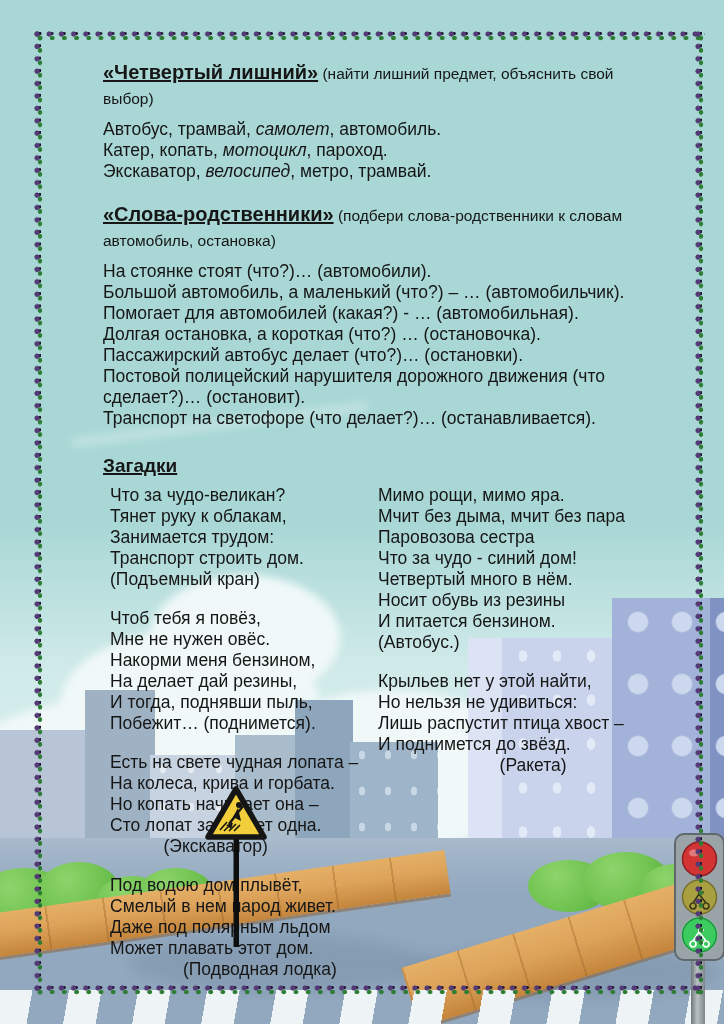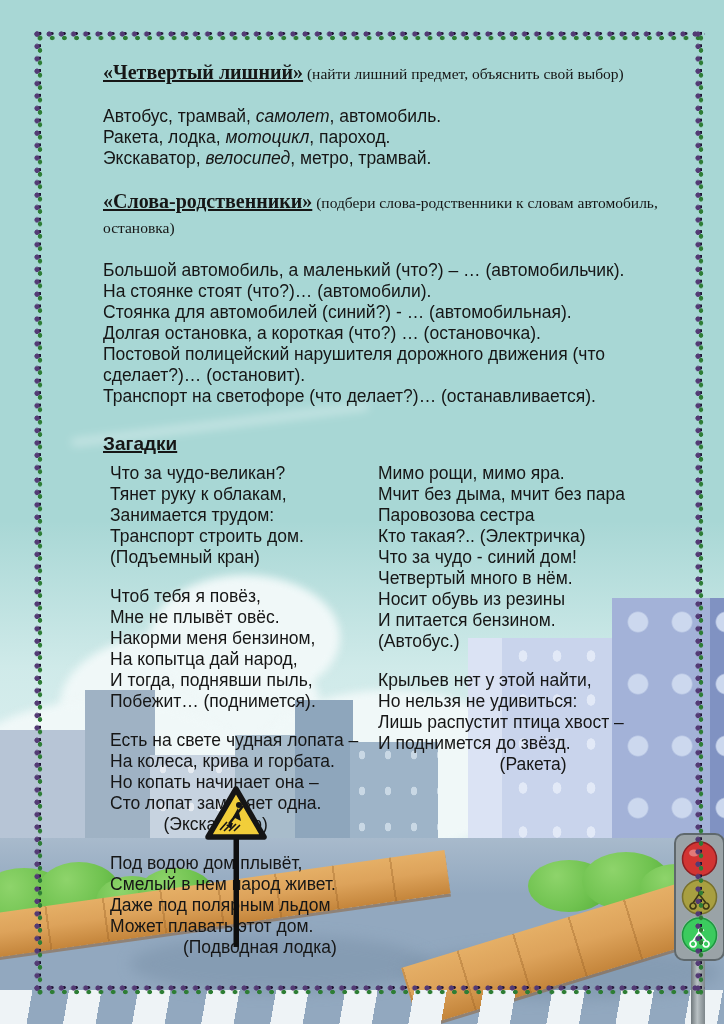--- a/index.html
+++ b/index.html
@@ -40,24 +40,24 @@
   .bstrip.v{top:30px;width:12px;height:966px;background-size:12px 12.4px;}
   .bstrip.top{top:30px;} .bstrip.bottom{top:984px;}
   .bstrip.left{left:33px;} .bstrip.right{left:694px;}
   
   .sign{left:205px;top:783px;width:62px;height:178px;z-index:5;}
   .tlight{left:674px;top:833px;width:54px;height:191px;z-index:5;}
   
   .content{position:absolute;left:0;top:0;width:724px;z-index:4;
     padding:60px 58px 0 103px;box-sizing:border-box;
     font-size:17.5px;line-height:21px;}
-  .sec-head{line-height:25px;font-family:Liberation Serif, serif;}
+  .sec-head{line-height:25px;}
   .h-title{font-weight:bold;font-size:20px;text-decoration:underline;text-decoration-thickness:2px;}
   .h-sub{font-size:15.5px;}
-  .lines{margin-top:20px;}
+  .lines{margin-top:8px;}
   .sec-relatives{margin-top:20px;}
   .sec-riddles{margin-top:24px;}
   .riddles-title{font-weight:bold;font-size:19px;text-decoration:underline;text-decoration-thickness:2px;line-height:26px;}
   .cols{display:flex;margin-top:6px;padding-left:7px;}
   .col-left{width:268px;flex:none;}
   .col-right{flex:1;}
   .riddle-para{margin-bottom:18px;}
   .it{font-style:italic;}
 </style>
 </head>
@@ -148,55 +148,56 @@
   <div class="bstrip v right"></div>
 
   <div class="content">
 
     <div class="sec">
       <div class="sec-head">
         <span class="h-title">«Четвертый лишний»</span><span class="h-sub"> (найти лишний предмет, объяснить свой выбор)</span>
       </div>
       <div class="lines">
           <div class="line"><span>Автобус, трамвай, </span><span class="it">самолет</span><span>, автомобиль.</span></div>
-          <div class="line"><span>Ракета, лодка, </span><span class="it">мотоцикл</span><span>, пароход.</span></div>
+          <div class="line"><span>Катер, копать, </span><span class="it">мотоцикл</span><span>, пароход.</span></div>
           <div class="line"><span>Экскаватор, </span><span class="it">велосипед</span><span>, метро, трамвай.</span></div>
         </div>
     </div>
 
     <div class="sec sec-relatives">
       <div class="sec-head">
         <span class="h-title">«Слова-родственники»</span><span class="h-sub"> (подбери слова-родственники к словам автомобиль, остановка)</span>
       </div>
       <div class="lines">
+          <div class="line"><span>На стоянке стоят (что?)… (автомобили).</span></div>
           <div class="line"><span>Большой автомобиль, а маленький (что?) – … (автомобильчик).</span></div>
-          <div class="line"><span>На стоянке стоят (что?)… (автомобили).</span></div>
-          <div class="line"><span>Стоянка для автомобилей (синий?) - … (автомобильная).</span></div>
+          <div class="line"><span>Помогает для автомобилей (какая?) - … (автомобильная).</span></div>
           <div class="line"><span>Долгая остановка, а короткая (что?) … (остановочка).</span></div>
+          <div class="line"><span>Пассажирский автобус делает (что?)… (остановки).</span></div>
           <div class="line"><span>Постовой полицейский нарушителя дорожного движения (что сделает?)… (остановит).</span></div>
           <div class="line"><span>Транспорт на светофоре (что делает?)… (останавливается).</span></div>
         </div>
     </div>
 
     <div class="sec sec-riddles">
       <div class="riddles-title">Загадки</div>
       <div class="cols">
         <div class="col-left" id="riddles-left">
             <div class="riddle-para">
               <div class="line"><span>Что за чудо-великан?</span></div>
               <div class="line"><span>Тянет руку к облакам,</span></div>
               <div class="line"><span>Занимается трудом:</span></div>
               <div class="line"><span>Транспорт строить дом.</span></div>
               <div class="line"><span>(Подъемный кран)</span></div>
             </div>
             <div class="riddle-para">
               <div class="line"><span>Чтоб тебя я повёз,</span></div>
-              <div class="line"><span>Мне не плывёт овёс.</span></div>
+              <div class="line"><span>Мне не нужен овёс.</span></div>
               <div class="line"><span>Накорми меня бензином,</span></div>
-              <div class="line"><span>На копытца дай народ,</span></div>
+              <div class="line"><span>На делает дай резины,</span></div>
               <div class="line"><span>И тогда, поднявши пыль,</span></div>
               <div class="line"><span>Побежит… (поднимется).</span></div>
             </div>
             <div class="riddle-para">
               <div class="line"><span>Есть на свете чудная лопата –</span></div>
               <div class="line"><span>На колеса, крива и горбата.</span></div>
               <div class="line"><span>Но копать начинает она –</span></div>
               <div class="line"><span>Сто лопат заменяет одна.</span></div>
               <div class="line"><span>&nbsp;&nbsp;&nbsp;&nbsp;&nbsp;&nbsp;&nbsp;&nbsp;&nbsp;&nbsp;&nbsp;(Экскаватор)</span></div>
             </div>
@@ -206,21 +207,20 @@
               <div class="line"><span>Даже под полярным льдом</span></div>
               <div class="line"><span>Может плавать этот дом.</span></div>
               <div class="line"><span>&nbsp;&nbsp;&nbsp;&nbsp;&nbsp;&nbsp;&nbsp;&nbsp;&nbsp;&nbsp;&nbsp;&nbsp;&nbsp;&nbsp;&nbsp;(Подводная лодка)</span></div>
             </div>
           </div>
         <div class="col-right" id="riddles-right">
             <div class="riddle-para">
               <div class="line"><span>Мимо рощи, мимо яра.</span></div>
               <div class="line"><span>Мчит без дыма, мчит без пара</span></div>
               <div class="line"><span>Паровозова сестра</span></div>
-              <div class="line"><span>Кто такая?.. (Электричка)</span></div>
               <div class="line"><span>Что за чудо - синий дом!</span></div>
               <div class="line"><span>Четвертый много в нём.</span></div>
               <div class="line"><span>Носит обувь из резины</span></div>
               <div class="line"><span>И питается бензином.</span></div>
               <div class="line"><span>(Автобус.)</span></div>
             </div>
             <div class="riddle-para">
               <div class="line"><span>Крыльев нет у этой найти,</span></div>
               <div class="line"><span>Но нельзя не удивиться:</span></div>
               <div class="line"><span>Лишь распустит птица хвост –</span></div>

